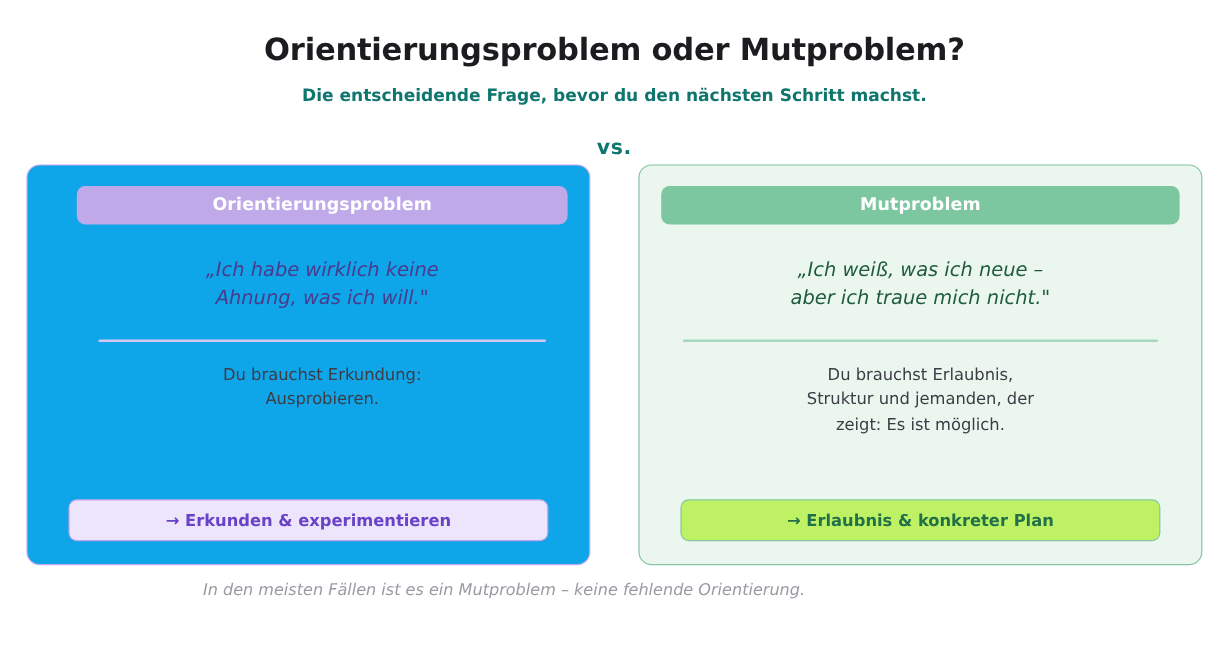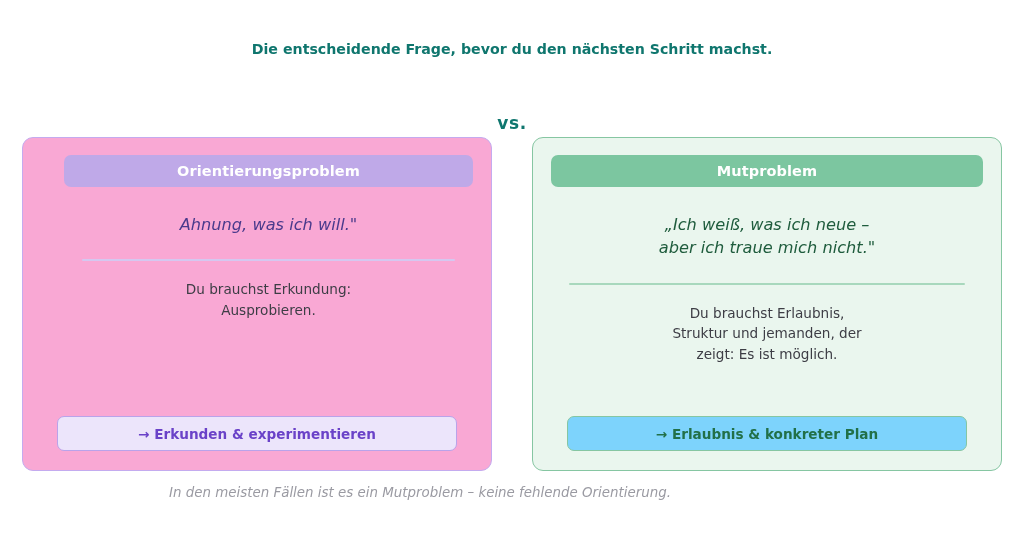--- a/index.html
+++ b/index.html
@@ -69,21 +69,21 @@
     box-sizing: border-box;
     border-radius: 11px;
     border-width: 1.6px;
     border-style: solid;
     padding: 17px 18px 0 18px;
     display: flex;
     flex-direction: column;
     position: relative;
   }
   .card-orientation {
-    background: #f9a8d4;
+    background: #0ea5e9;
     border-color: #c4abef;
     padding-left: 41px;
   }
   .card-courage {
     background: #eaf6ee;
     border-color: #86c6a2;
   }
 
   .card-header {
     height: 32px;
@@ -142,21 +142,21 @@
     font-size: 13.6px;
     font-weight: bold;
     box-sizing: border-box;
   }
   .card-orientation .card-cta {
     background: #ece5fb;
     border-color: #b9a3ea;
     color: #6a42c8;
   }
   .card-courage .card-cta {
-    background: #7dd3fc;
+    background: #bef264;
     border-color: #86c6a2;
     color: #227048;
   }
 
   
   .footer-note {
     position: absolute;
     top: 485px;
     left: 0;
     width: 840px;
@@ -165,30 +165,32 @@
     font-size: 13.4px;
     color: #9a9aa2;
   }
 </style>
 </head>
 <body>
 
 <div class="page">
 
   <div class="header">
+    <h1 class="page-title">Orientierungsproblem oder Mutproblem?</h1>
     <p class="page-subtitle">Die entscheidende Frage, bevor du den nächsten Schritt machst.</p>
   </div>
 
   <div class="vs-label">vs.</div>
 
   <div class="cards">
 
     <div class="card card-orientation">
       <div class="card-header">Orientierungsproblem</div>
       <div class="card-quote">
+        <div>„Ich habe wirklich keine</div>
         <div>Ahnung, was ich will."</div>
       </div>
       <div class="card-divider"></div>
       <div class="card-body">
         <div>Du brauchst Erkundung:</div>
         <div>Ausprobieren.</div>
       </div>
       <div class="card-cta">→ Erkunden &amp; experimentieren</div>
     </div>
 

